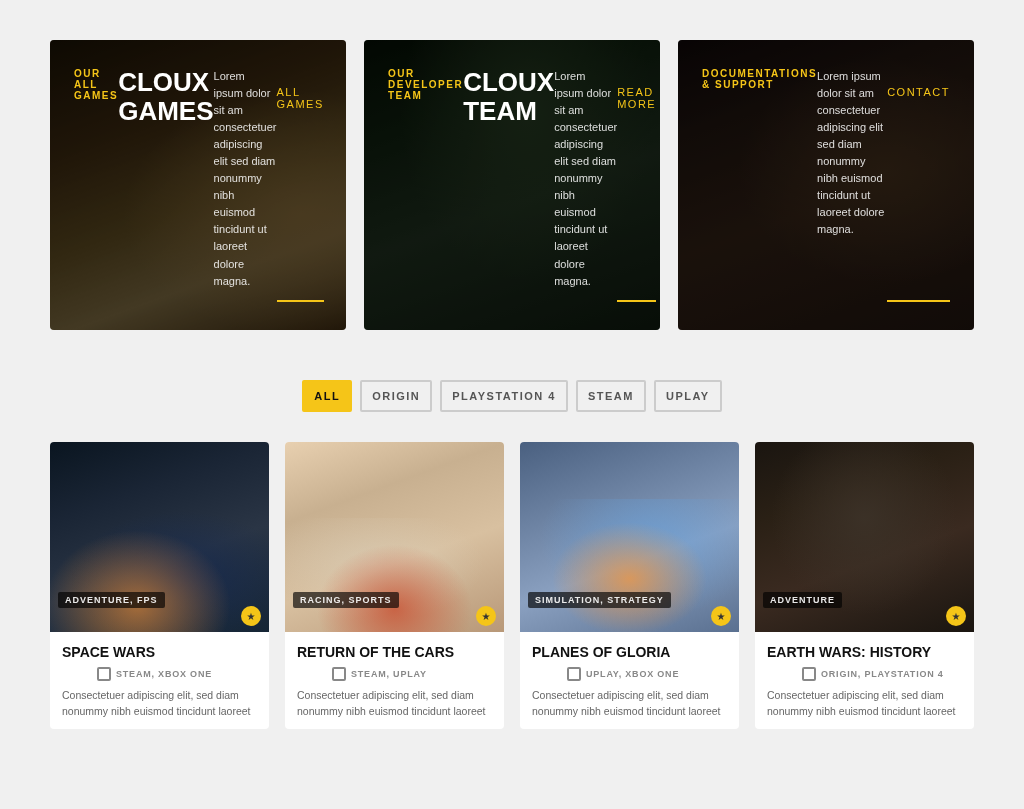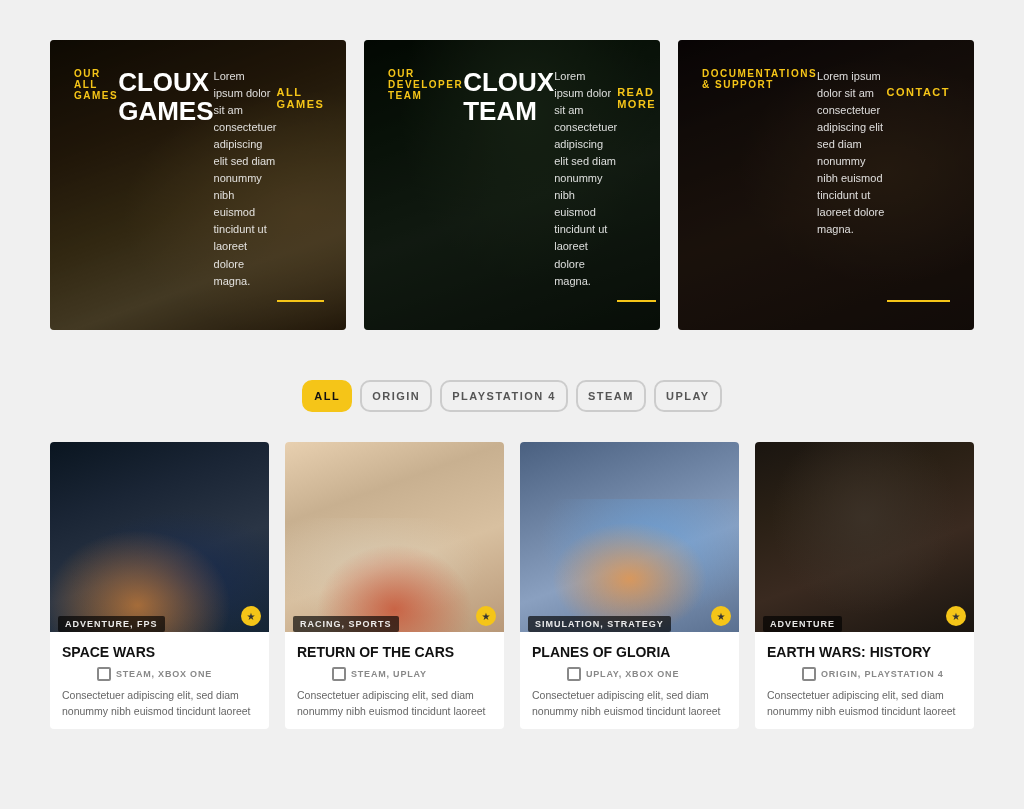--- a/index.html
+++ b/index.html
@@ -92,21 +92,21 @@
     .card-desc {
       color: rgba(255,255,255,0.85);
       font-size: 11px;
       line-height: 1.55;
       margin-bottom: auto;
     }
 
     .card-link {
       color: #f5c518;
       font-size: 11px;
-      font-weight: 700;
+      font-weight: 400;
       letter-spacing: 1.5px;
       text-transform: uppercase;
       text-decoration: none;
       display: inline-block;
       margin-top: 18px;
       border-bottom: 2px solid #f5c518;
       padding-bottom: 2px;
       cursor: pointer;
     }
 
@@ -121,21 +121,21 @@
     .filter-btn {
       padding: 8px 10px;
       font-size: 11px;
       font-weight: 700;
       letter-spacing: 1.5px;
       text-transform: uppercase;
       border: 2px solid #cccccc;
       background: transparent;
       color: #555;
       cursor: pointer;
-      border-radius: 10px;
+      border-radius: 2px;
     }
 
     .filter-btn.active {
       background: #f5c518;
       border-color: #f5c518;
       color: #111;
     }
 
     
     .games-grid {
@@ -207,21 +207,21 @@
     }
     .game-bg-4::after {
       content: '';
       position: absolute;
       inset: 0;
       background: radial-gradient(ellipse at 50% 40%, rgba(60,50,40,0.9) 0%, transparent 60%);
     }
 
     .game-thumb-tag {
       position: absolute;
-      bottom: 0;
+      bottom: 24px;
       left: 8px;
       background: rgba(0,0,0,0.65);
       color: rgba(255,255,255,0.9);
       font-size: 9px;
       font-weight: 700;
       letter-spacing: 1px;
       text-transform: uppercase;
       padding: 3px 7px;
       border-radius: 2px;
     }

